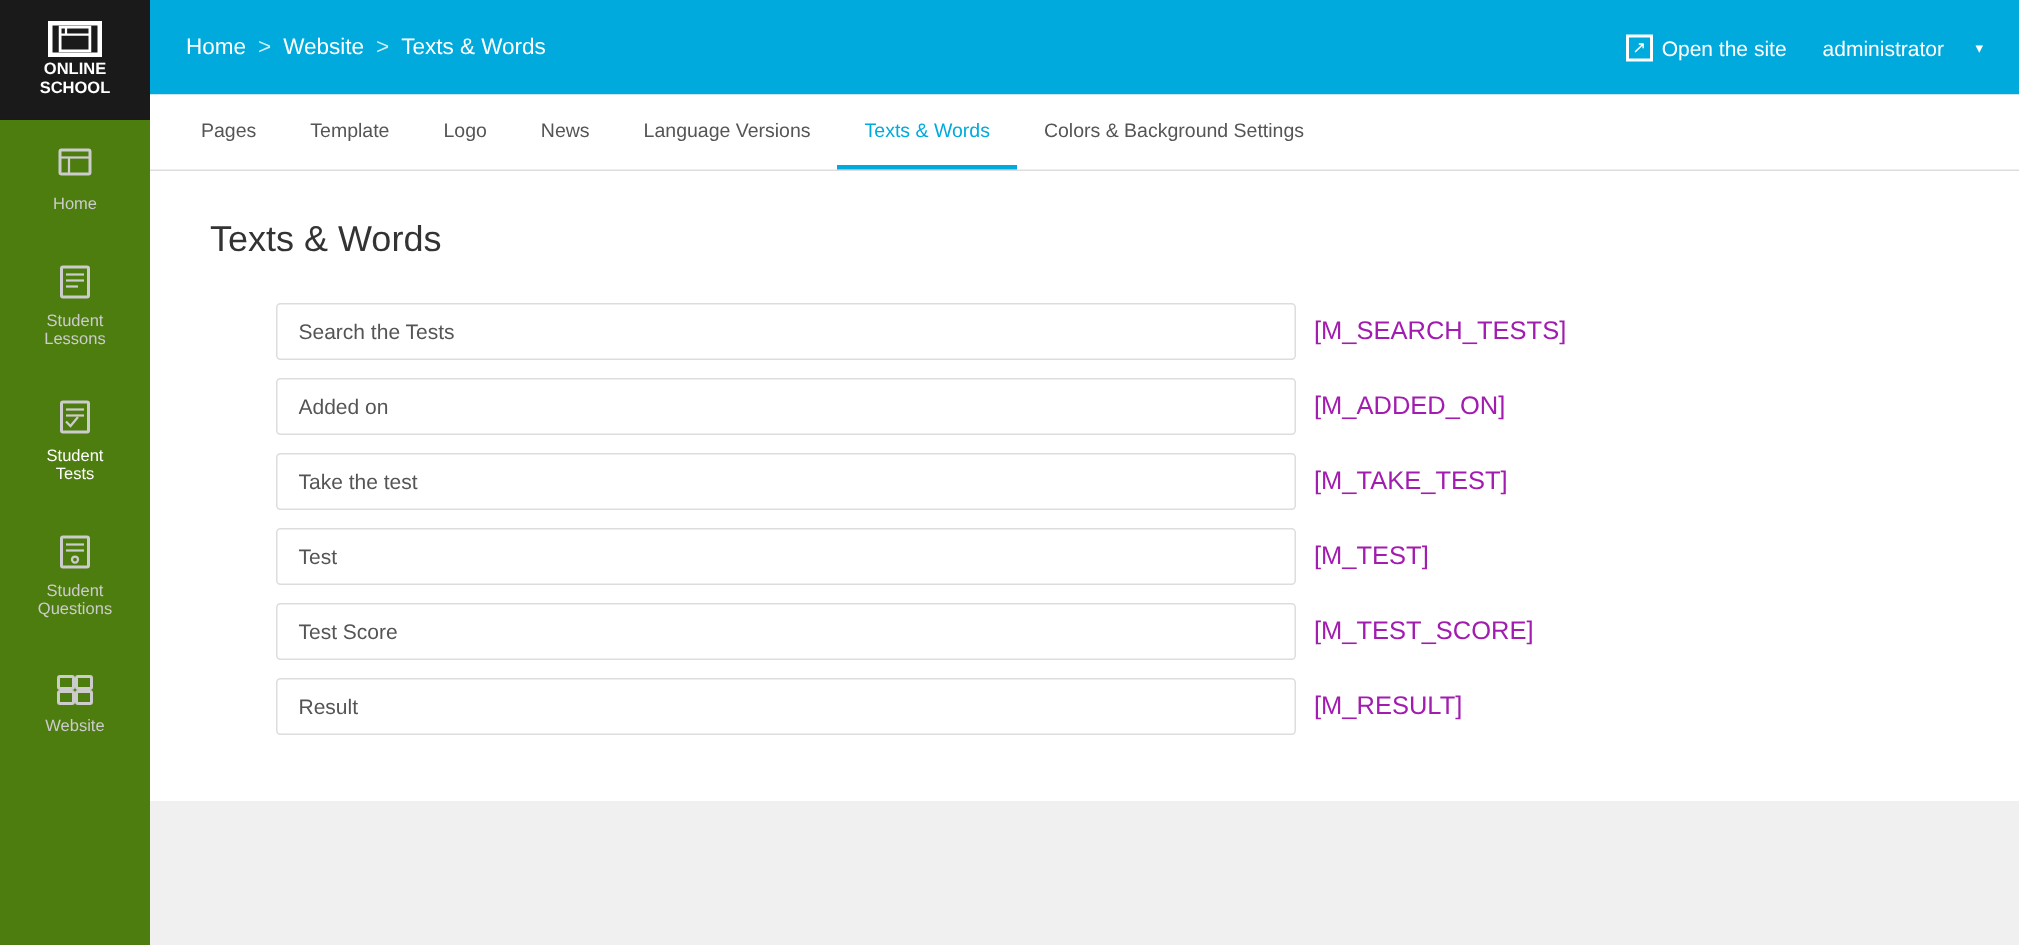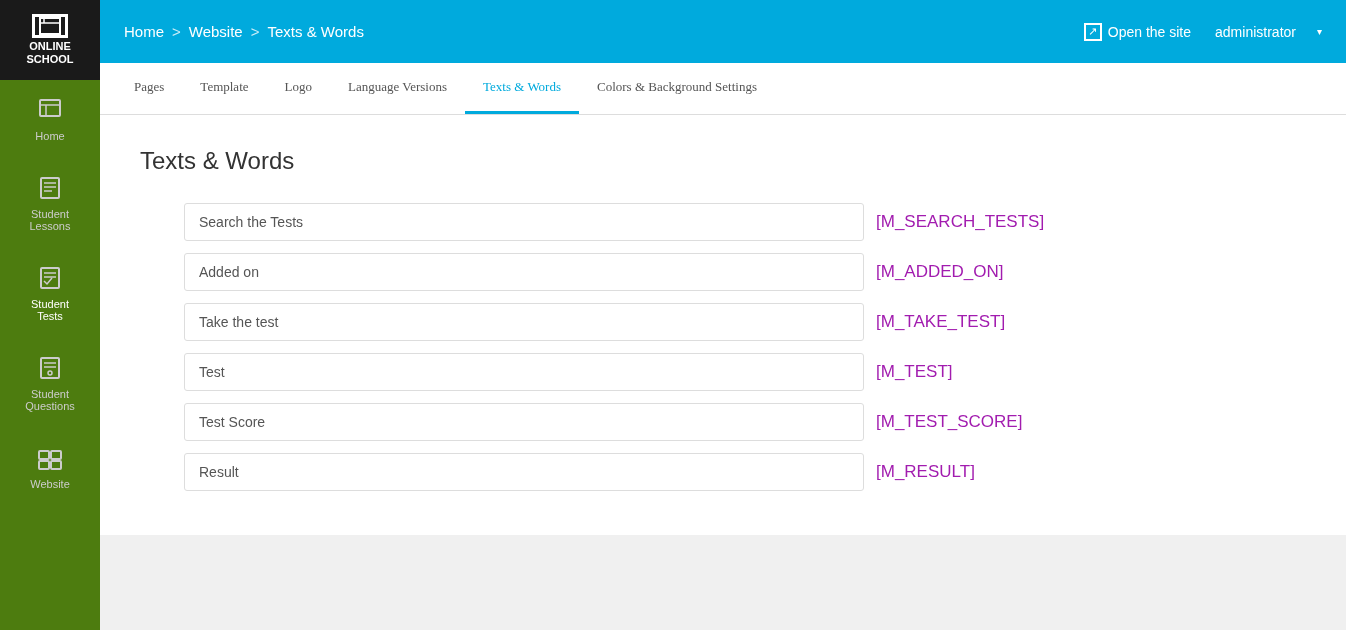--- a/index.html
+++ b/index.html
@@ -116,21 +116,20 @@
     }
 
     
     .tabs {
       background: white;
       display: flex;
       align-items: center;
       border-bottom: 1px solid #ddd;
       padding: 0 16px;
       flex-shrink: 0;
-      font-family: Liberation Serif, serif;
     }
     .tab {
       padding: 16px 18px;
       font-size: 13px;
       color: #555;
       cursor: pointer;
       border-bottom: 3px solid transparent;
       white-space: nowrap;
     }
     .tab.active {
@@ -266,20 +265,21 @@
       </div>
     </div>
   </div>
 
   <div class="content">
 
     <div class="tabs">
       <div class="tab">Pages</div>
       <div class="tab">Template</div>
       <div class="tab">Logo</div>
+      <div class="tab">News</div>
       <div class="tab">Language Versions</div>
       <div class="tab active">Texts &amp; Words</div>
       <div class="tab">Colors &amp; Background Settings</div>
     </div>
 
     <div class="page-content">
       <h1 class="page-title">Texts &amp; Words</h1>
 
       <div class="form-row">
         <input class="form-input" type="text" value="Search the Tests" style="">

